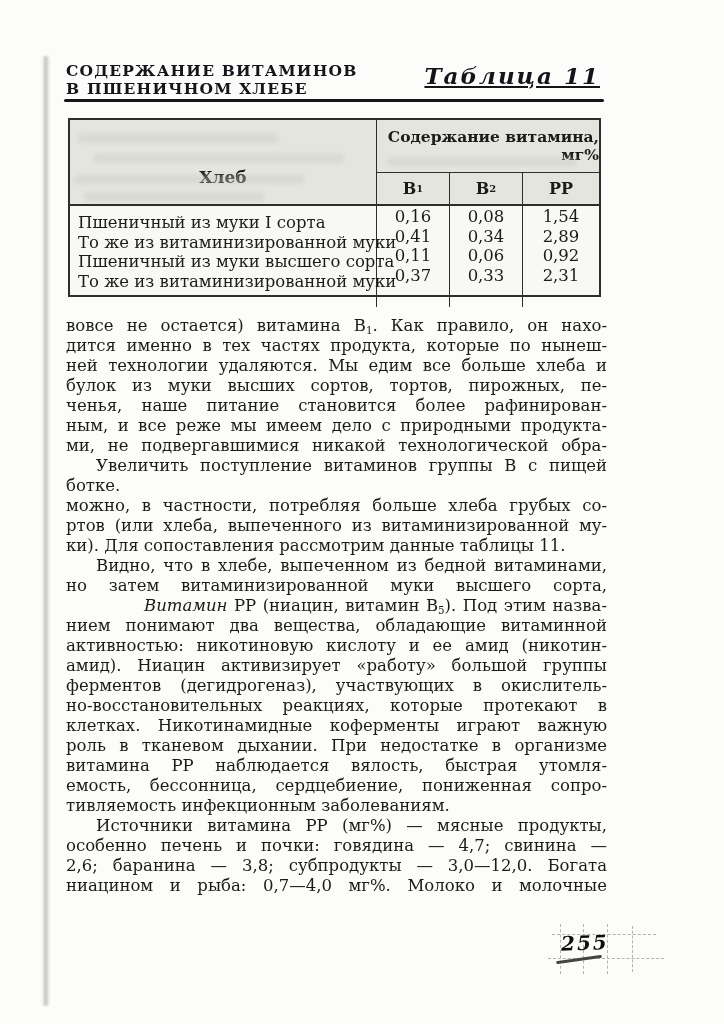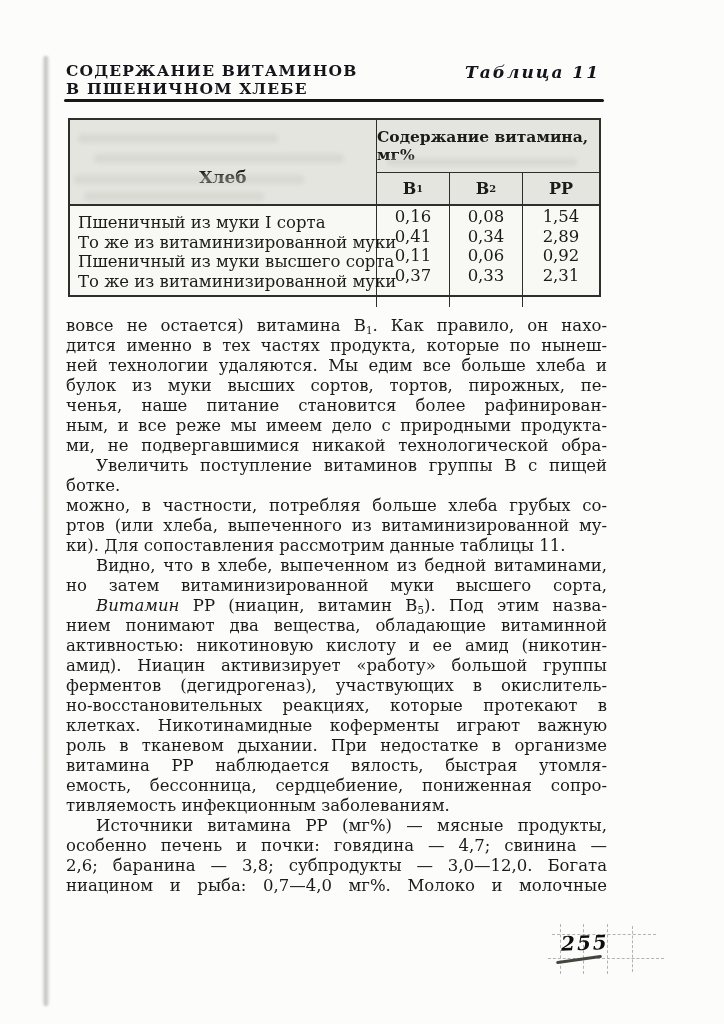--- a/index.html
+++ b/index.html
@@ -16,22 +16,23 @@
     filter:blur(1.2px); border-radius:4px;
   }
   
   .hdr-title{
     position:absolute; left:66px; top:62px; width:400px;
     font-size:15.5px; font-weight:bold; letter-spacing:1.2px; line-height:17.5px;
     color:#14141a;
   }
   .hdr-caption{
     position:absolute; left:400px; top:62px; width:200px; text-align:right;
-    font-size:17px; font-weight:bold; font-style:italic; letter-spacing:2px;
+    font-size:23px; font-weight:bold; font-style:italic; letter-spacing:2px;
     color:#14141a;
+    text-decoration:underline;
   }
   .rule{
     position:absolute; left:64px; top:99px; width:540px; height:3px;
     background:#17171a; border-radius:2px;
   }
   
   .tbl{
     position:absolute; left:68px; top:118px; width:533px; height:179px;
     box-sizing:border-box; border:2px solid #2e2e2a; background:#f8f8f5;
     display:grid; grid-template-columns:307px 73px 73px 1fr;
@@ -39,21 +40,21 @@
     font-size:16.5px;
   }
   .tbl .hcell{ background:#e5e5e0; position:relative; overflow:hidden; }
   .c-bread{
     grid-area:1/1/3/2; border-right:1.5px solid #2e2e2a; border-bottom:2px solid #2e2e2a;
     display:flex; align-items:flex-end; justify-content:center;
     font-weight:bold; font-size:17px; padding-bottom:17px; box-sizing:border-box;
   }
   .c-group{
     grid-area:1/2/2/5; border-bottom:1px solid #2e2e2a;
-    display:flex; flex-direction:column; align-items:flex-start; justify-content:center;
+    display:flex; flex-direction:column; align-items:flex-end; justify-content:center;
     font-weight:bold; font-size:15.5px; line-height:18px; text-align:center;
   }
   .c-sub{
     grid-row:2; border-bottom:2px solid #2e2e2a;
     display:flex; align-items:center; justify-content:center;
     font-weight:bold; font-size:16px;
   }
   .c-sub.brd{ border-right:1.5px solid #2e2e2a; }
   .c-sub .ss{ font-size:62%; vertical-align:-0.28em; }
   .b-labels{
@@ -66,21 +67,21 @@
   .sm{ position:absolute; background:#c9c9c1; opacity:.42; filter:blur(2px); border-radius:3px; }
   
   .bodytext{
     position:absolute; left:66px; top:316px; width:541px;
     font-size:16.5px; color:#1b1b18;
   }
   .bline{ height:20px; line-height:20px; text-align:justify; text-align-last:justify; }
   .bline.end{ text-align-last:left; }
   .bline.ind{ padding-left:30px; }
   .ss{ font-size:62%; vertical-align:-0.28em; }
-  .it{ font-style:italic; }
+  .it{ font-style:italic;margin-left:48px; }
   
   .pnzone{ position:absolute; left:548px; top:924px; width:140px; height:56px; }
   .mark{ position:absolute; background:none; }
   .mark.h{ border-top:1px dashed #b4b4ae; height:0; }
   .mark.v{ border-left:1px dashed #b4b4ae; width:0; }
   .pnum{
     position:absolute; left:13px; top:7px;
     font-size:20px; font-weight:bold; font-style:italic; letter-spacing:2px;
     color:#0d0d0c; transform:rotate(-2deg);
   }

